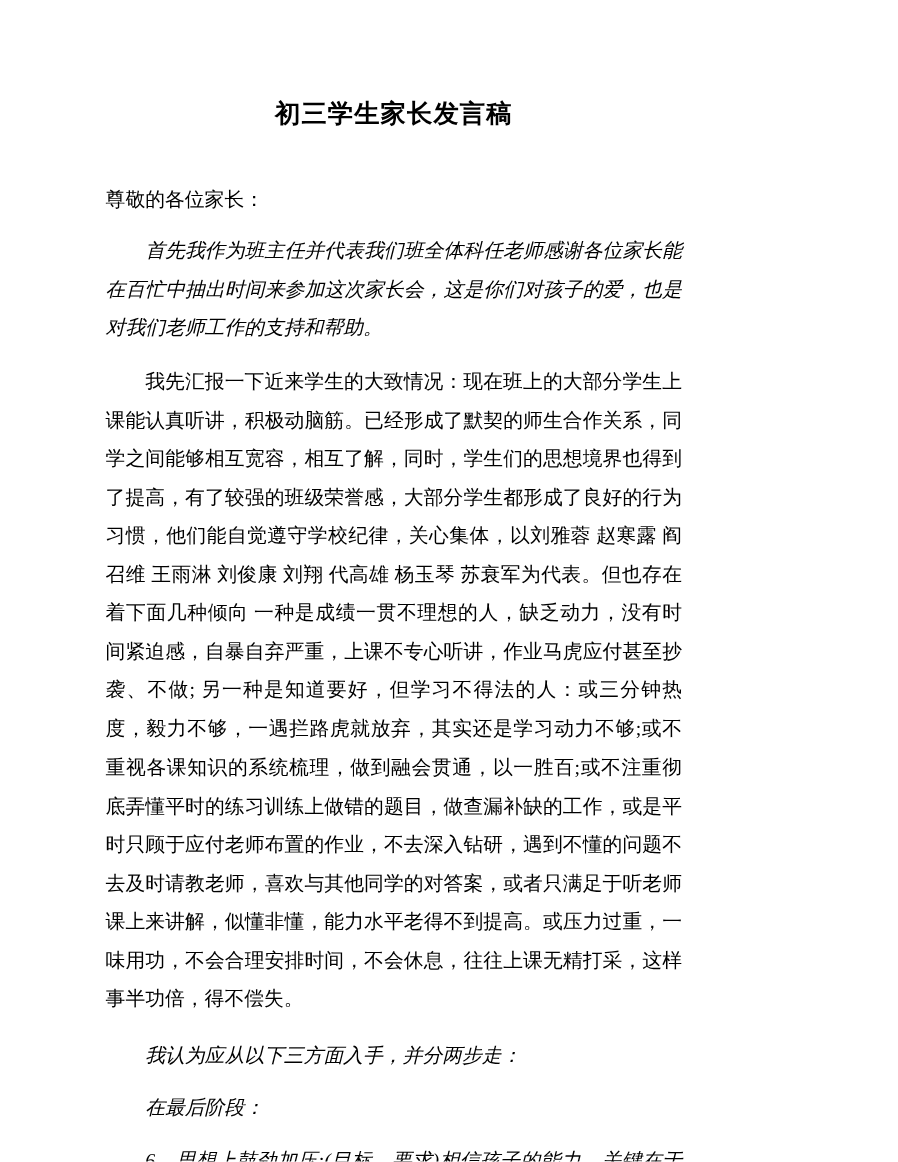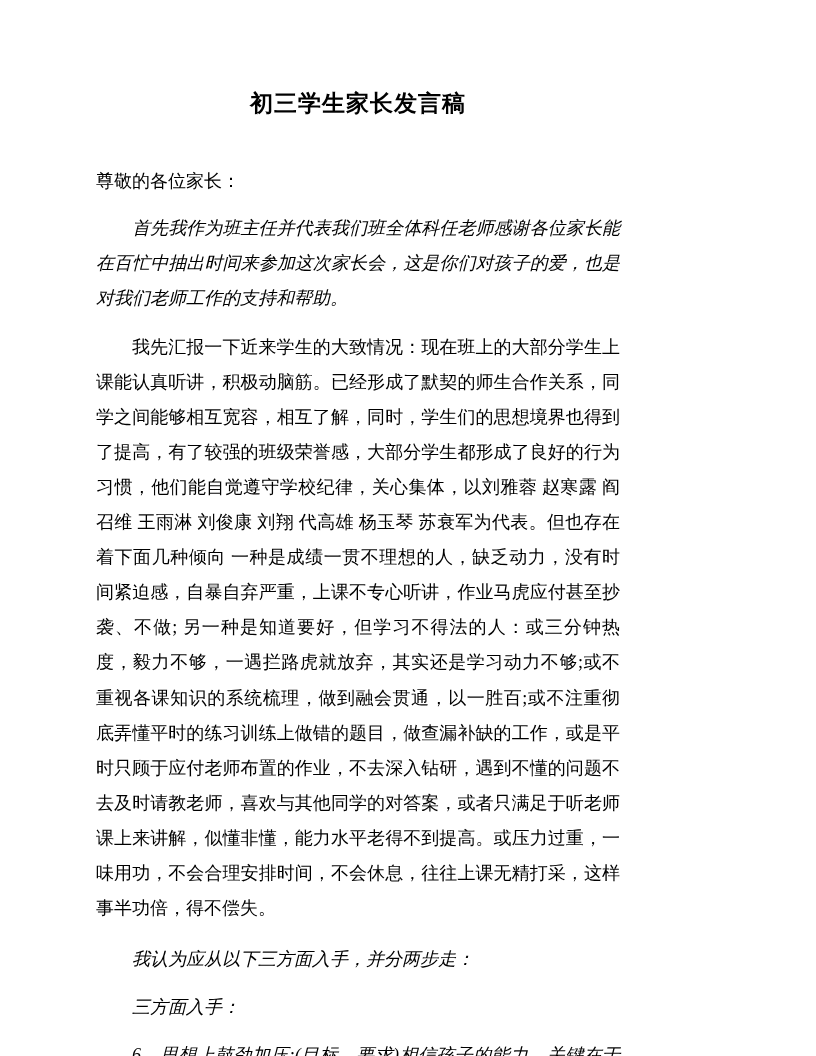--- a/index.html
+++ b/index.html
@@ -56,18 +56,18 @@
 </head>
 <body>
 
 <div class="page">
   <h1 class="doc-title">初三学生家长发言稿</h1>
   <div class="body-block">
     <p class="para salutation">尊敬的各位家长：</p>
     <p class="para tight">首先我作为班主任并代表我们班全体科任老师感谢各位家长能在百忙中抽出时间来参加这次家长会，这是你们对孩子的爱，也是对我们老师工作的支持和帮助。</p>
     <p class="para big-block">我先汇报一下近来学生的大致情况：现在班上的大部分学生上课能认真听讲，积极动脑筋。已经形成了默契的师生合作关系，同学之间能够相互宽容，相互了解，同时，学生们的思想境界也得到了提高，有了较强的班级荣誉感，大部分学生都形成了良好的行为习惯，他们能自觉遵守学校纪律，关心集体，以刘雅蓉 赵寒露 阎召维 王雨淋 刘俊康 刘翔 代高雄 杨玉琴 苏衰军为代表。但也存在着下面几种倾向 一种是成绩一贯不理想的人，缺乏动力，没有时间紧迫感，自暴自弃严重，上课不专心听讲，作业马虎应付甚至抄袭、不做; 另一种是知道要好，但学习不得法的人：或三分钟热度，毅力不够，一遇拦路虎就放弃，其实还是学习动力不够;或不重视各课知识的系统梳理，做到融会贯通，以一胜百;或不注重彻底弄懂平时的练习训练上做错的题目，做查漏补缺的工作，或是平时只顾于应付老师布置的作业，不去深入钻研，遇到不懂的问题不去及时请教老师，喜欢与其他同学的对答案，或者只满足于听老师课上来讲解，似懂非懂，能力水平老得不到提高。或压力过重，一味用功，不会合理安排时间，不会休息，往往上课无精打采，这样事半功倍，得不偿失。</p>
     <p class="para tight">我认为应从以下三方面入手，并分两步走：</p>
-    <p class="para tight">三方面入手：</p>
+    <p class="para tight">在最后阶段：</p>
     <p class="para tight">6、思想上鼓劲加压;(目标、要求)相信孩子的能力，关键在于为与不为;不同分数上不同学校。</p>
     <p class="para tight">9、生活上贴心照顾;(饮食起居、生理)</p>
 
   </div>
 </div>
 
 </body></html>

